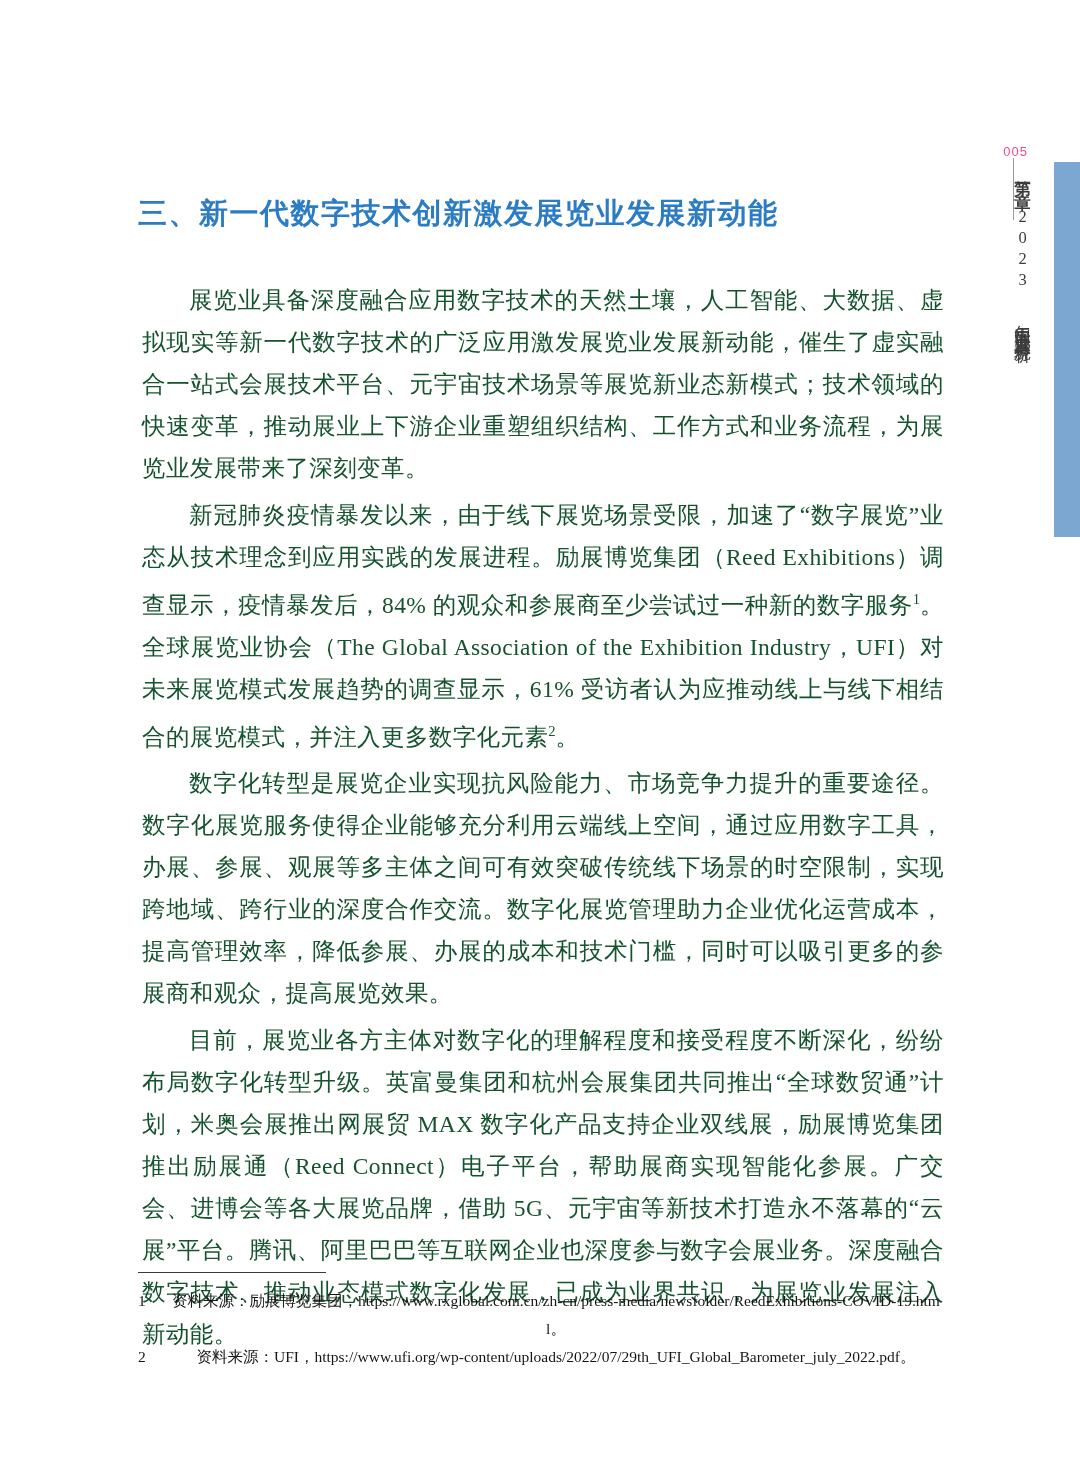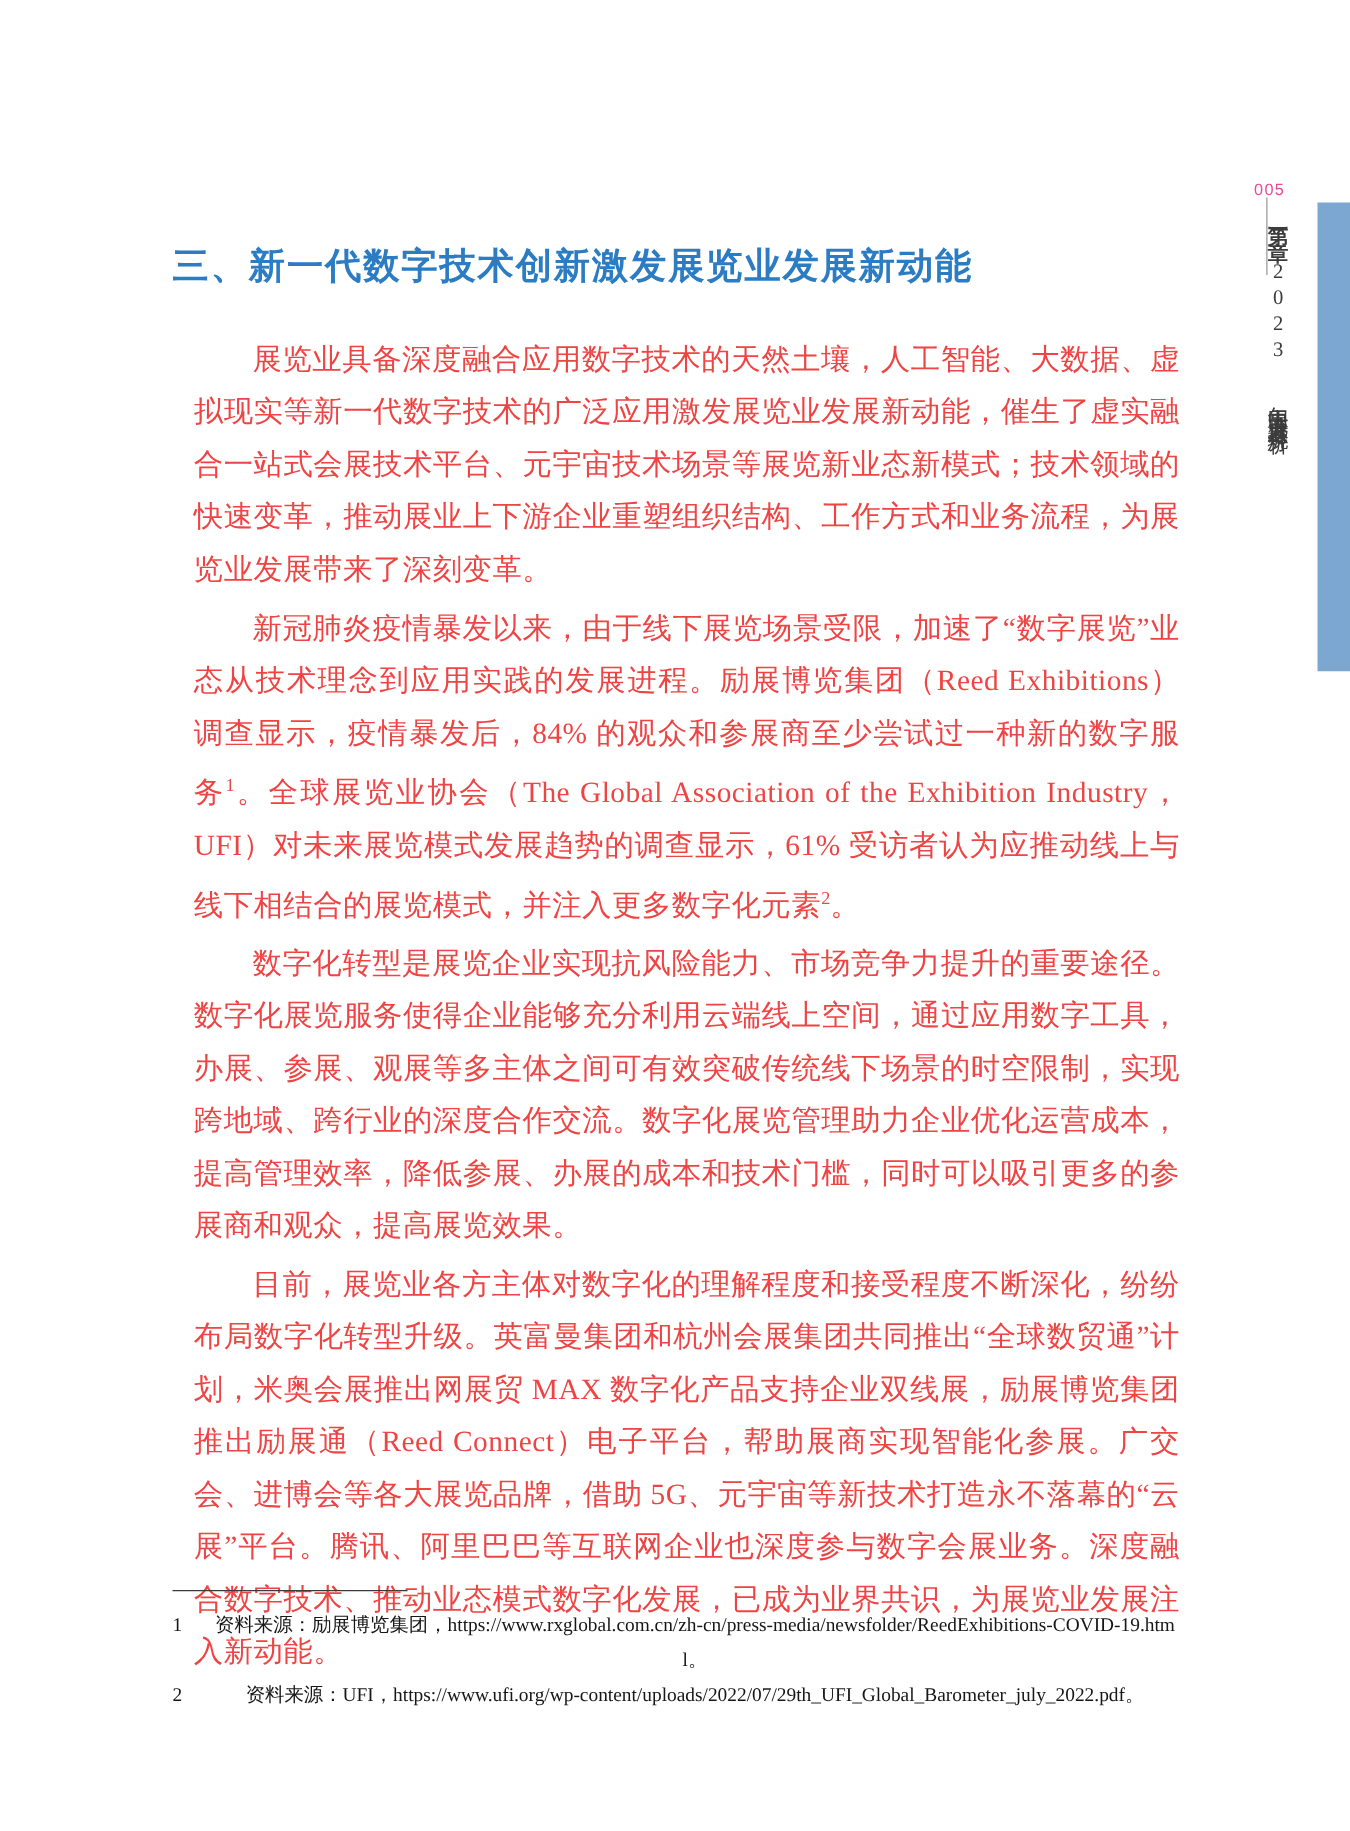--- a/index.html
+++ b/index.html
@@ -66,33 +66,33 @@
   }
 
   
   .content {
     position: absolute;
     left: 138px;
     top: 196px;
     width: 806px;
   }
   h2.section-title {
-    margin: 0 0 36px 0;
+    margin: 0 0 48px 0;
     font-family: Liberation Serif, serif;
     font-size: 29px;
     font-weight: bold;
     color: #2b7cc3;
     letter-spacing: 1.5px;
     line-height: 1.2;
   }
   p.para {
-    margin: 0 0 5px 17px;
+    margin: 0 0 5px 4px;
     font-size: 23.5px;
     line-height: 42px;
-    color: #ef4444;
+    color: #14532d;
     text-align: justify;
     text-justify: inter-ideograph;
     text-indent: 2em;
     letter-spacing: 0.4px;
   }
   sup {
     font-size: 0.62em;
     vertical-align: super;
     letter-spacing: 0;
   }

